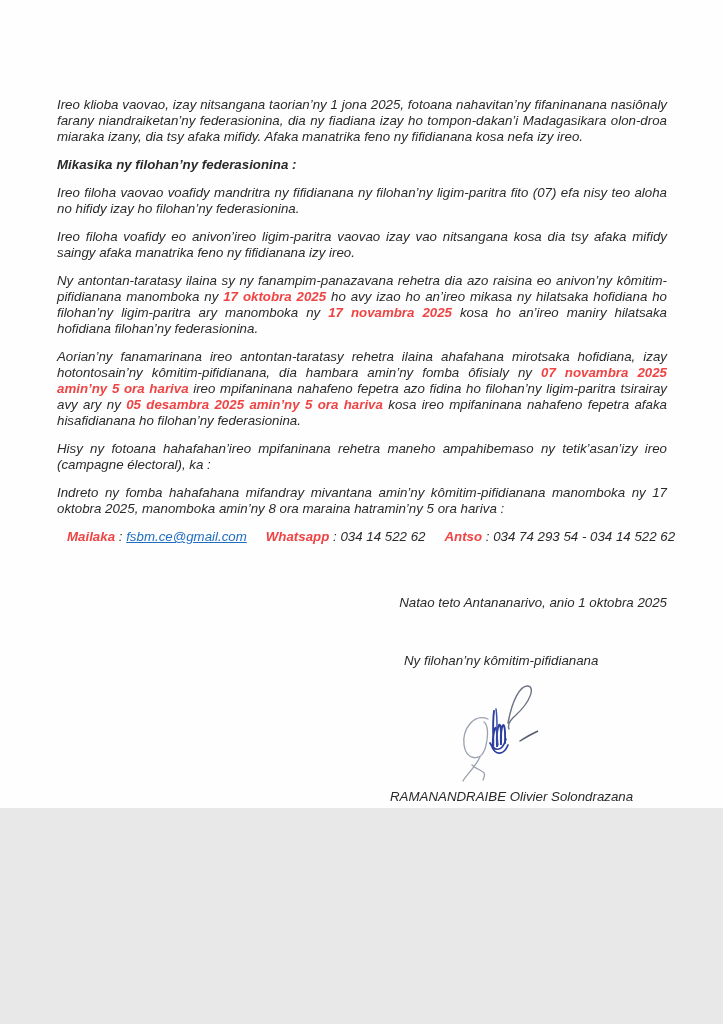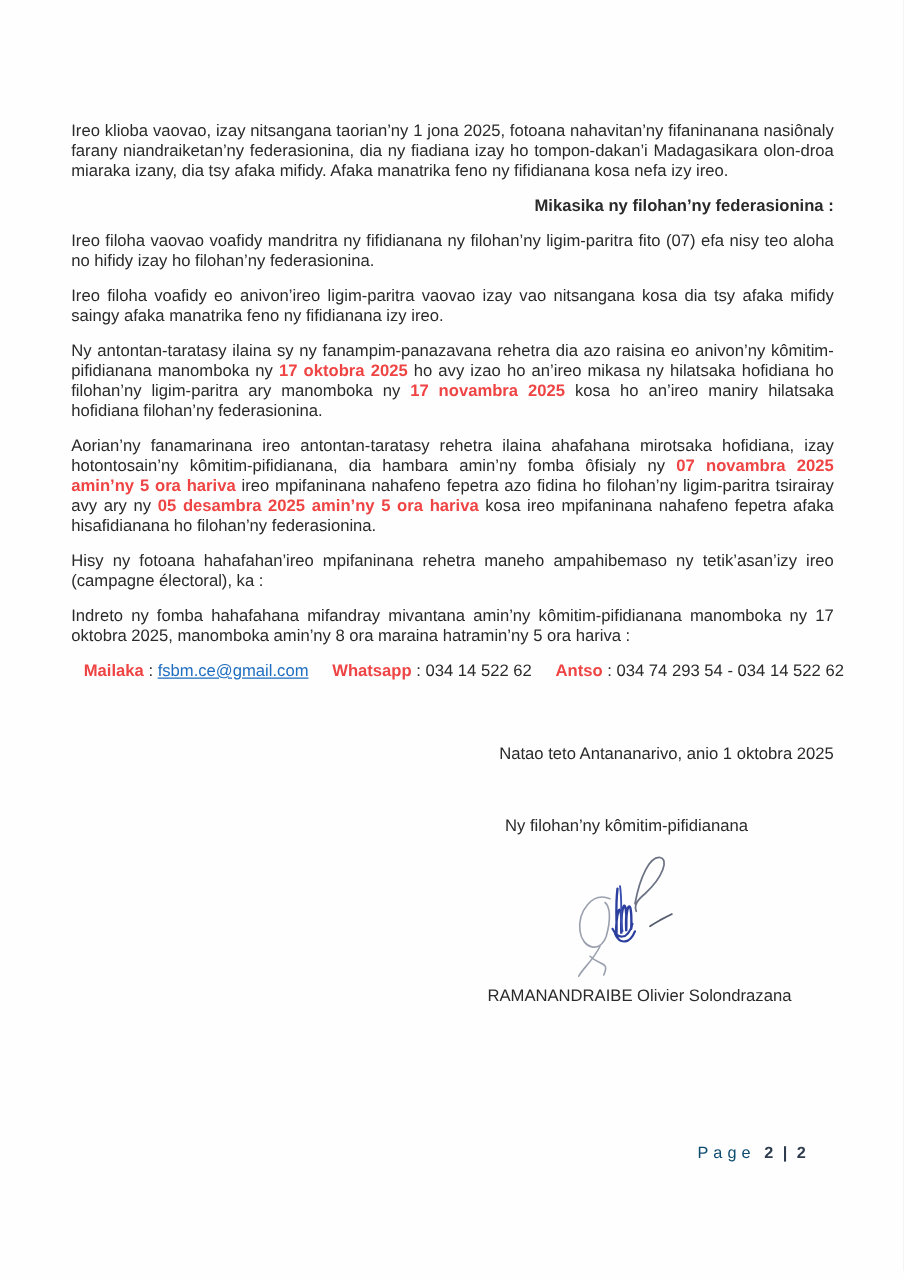--- a/index.html
+++ b/index.html
@@ -1,32 +1,33 @@
 <!DOCTYPE html>
 <html><head>
 <meta charset="utf-8">
 <style>
   html,body{margin:0;padding:0;background:#e8e8e8;}
   .page{
     position:relative;
-    width:723px;height:1024px;
+    width:723px;height:808px;
     margin:0 auto;
     background:#fefefe;
     font-family:"Liberation Sans","DejaVu Sans",sans-serif;
     color:#2a2a2a;
     overflow:hidden;
+    font-style:italic;
   }
   .content{
     position:absolute;
     left:57px;top:97px;width:610px;
     font-size:13.3px;line-height:16px;
     text-align:justify;
   }
   .content p{margin:0 0 12px 0;}
-  .heading{font-weight:bold;text-align:right;}
+  .heading{font-weight:bold;text-align:left;}
   b{color:#ef4444;}
   ul.dash-list{list-style:none;margin:0 0 12px 0;padding:0;text-align:left;}
   ul.dash-list li{position:relative;padding-left:35px;margin-bottom:4px;}
   ul.dash-list li::before{content:"-";position:absolute;left:18px;top:0;}
   .contacts{text-align:left;white-space:nowrap;padding-left:10px;}
   .contact-group{margin-left:19px;}
   .contact-group:first-child{margin-left:0;}
   a.email-link{color:#1f6dc0;text-decoration:underline;cursor:pointer;}
   .dateline{margin:50px 0 0 285px !important;text-align:right;}
   .sig-title{margin:42px 0 0 347px !important;text-align:left;}

